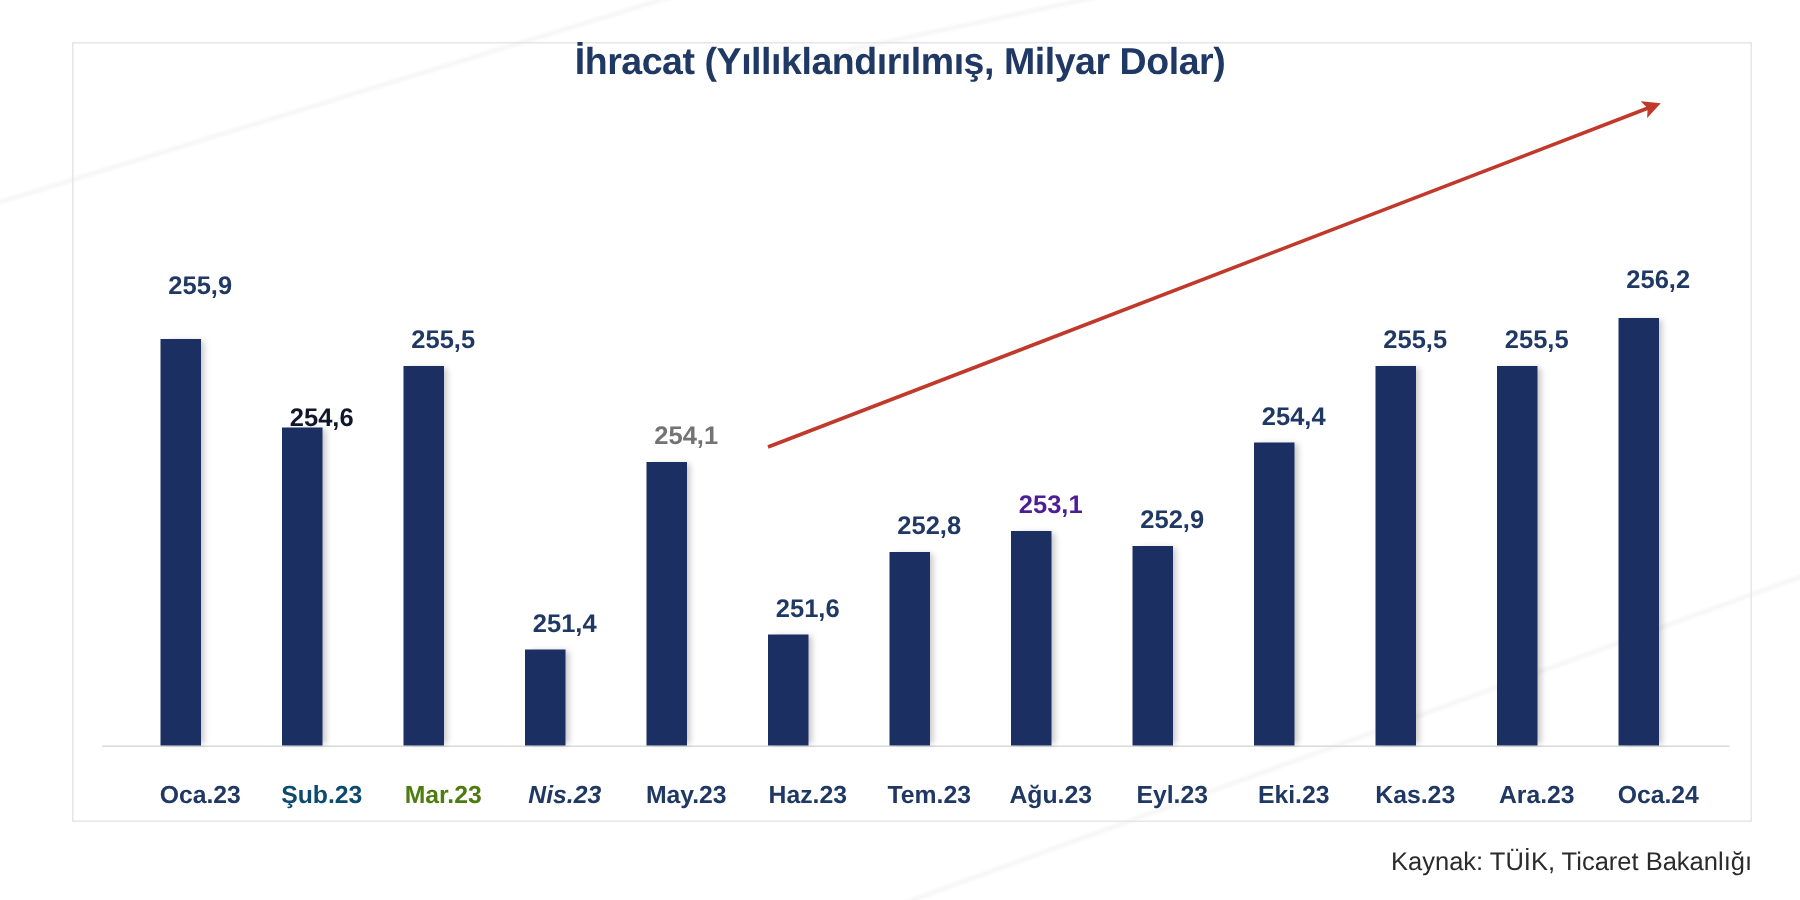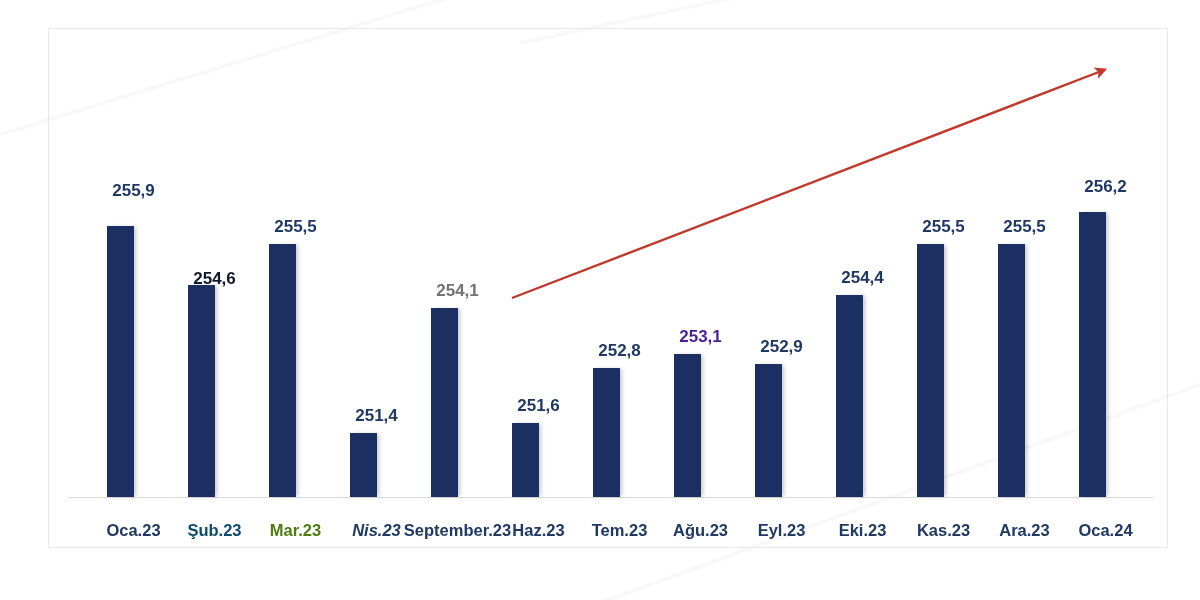--- a/index.html
+++ b/index.html
@@ -149,20 +149,21 @@
 <body>
 
 <div id="root">
 
   <div class="watermark wm1"></div>
   <div class="watermark wm2"></div>
   <div class="watermark wm3"></div>
 
   <div class="chart-frame"></div>
 
+  <div class="chart-title">İhracat (Yıllıklandırılmış, Milyar Dolar)</div>
 
   <div class="plot">
     <div class="axis-line"></div>
     <div class="bars" id="bars">
         <div class="bar-group" style="left: 72px;">
           <div class="bar" style="height: 271.4px; background: rgb(27, 47, 99); left: -13.5px;"></div>
           <div class="bar-value" style="color: rgb(31, 56, 100); bottom: 296px;">255,9</div>
           <div class="tick-label" style="color: rgb(31, 56, 100); top: 24px; position: absolute;">Oca.23</div>
         </div>
         <div class="bar-group" style="left: 153px;">
@@ -176,21 +177,21 @@
           <div class="tick-label" style="color: #4d7c0f; top: 24px; position: absolute;">Mar.23</div>
         </div>
         <div class="bar-group" style="left: 315px;">
           <div class="bar" style="height: 64.4px; background: rgb(27, 47, 99); left: -13.5px;"></div>
           <div class="bar-value" style="color: rgb(31, 56, 100); bottom: 71.4px;">251,4</div>
           <div class="tick-label" style="color: rgb(31, 56, 100); top: 24px; position: absolute; font-style: italic;">Nis.23</div>
         </div>
         <div class="bar-group" style="left: 396px;">
           <div class="bar" style="height: 188.6px; background: rgb(27, 47, 99); left: -13.5px;"></div>
           <div class="bar-value" style="color: #737373; bottom: 195.6px;">254,1</div>
-          <div class="tick-label" style="color: rgb(31, 56, 100); top: 24px; position: absolute;">September.23</div>
+          <div class="tick-label" style="color: rgb(31, 56, 100); top: 24px; position: absolute;">May.23</div>
         </div>
         <div class="bar-group" style="left: 477px;">
           <div class="bar" style="height: 73.6px; background: rgb(27, 47, 99); left: -13.5px;"></div>
           <div class="bar-value" style="color: rgb(31, 56, 100); bottom: 80.6px;">251,6</div>
           <div class="tick-label" style="color: rgb(31, 56, 100); top: 24px; position: absolute;">Haz.23</div>
         </div>
         <div class="bar-group" style="left: 558px;">
           <div class="bar" style="height: 128.8px; background: rgb(27, 47, 99); left: -13.5px;"></div>
           <div class="bar-value" style="color: rgb(31, 56, 100); bottom: 135.8px;">252,8</div>
           <div class="tick-label" style="color: rgb(31, 56, 100); top: 24px; position: absolute;">Tem.23</div>
@@ -230,14 +231,15 @@
 
   <svg class="trend-arrow" id="trend-arrow" viewBox="0 0 1200 600">
       <defs>
         <marker id="arrowhead" markerWidth="5" markerHeight="5" refX="3.6" refY="2.5" orient="auto" markerUnits="strokeWidth">
           <path d="M0,0 L5,2.5 L0,5 L1.1,2.5 Z" fill="#c0392b"></path>
         </marker>
       </defs>
       <line x1="512" y1="298" x2="1104" y2="70" stroke="#c0392b" stroke-width="2.4" marker-end="url(#arrowhead)"></line>
     </svg>
 
+  <div class="source-note">Kaynak: TÜİK, Ticaret Bakanlığı</div>
 
 </div>
 
 </body></html>

